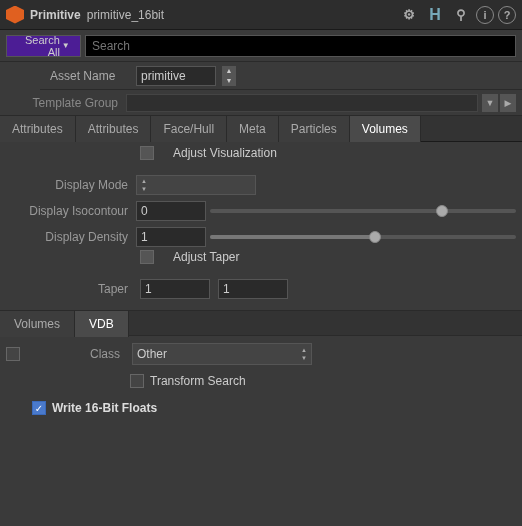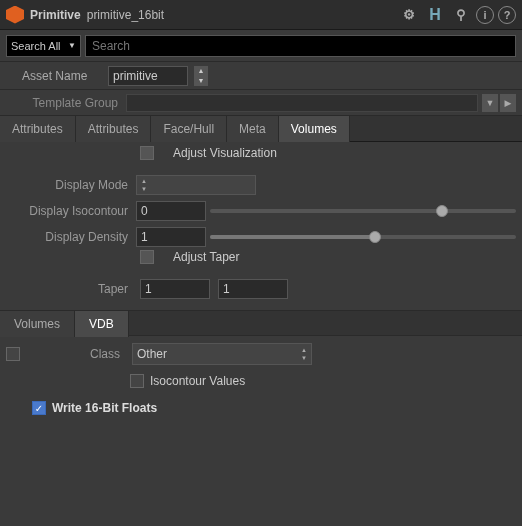--- a/index.html
+++ b/index.html
@@ -71,46 +71,48 @@
       flex: 1;
       background: #000000;
       border: 1px solid #555;
       color: #cccccc;
       height: 22px;
       padding: 0 6px;
       font-size: 12px;
       outline: none;
     }
     .search-dropdown {
-      background: #000000;
+      background: #4c1d95;
       border: 1px solid #555;
       color: #ccc;
       height: 22px;
       font-size: 11px;
       display: flex;
       align-items: center;
-      padding: 0 4px;
+      padding: 0 18px;
       gap: 2px;
       cursor: pointer;
       width: 75px;
+      text-align: right;
     }
     .dropdown-arrow {
       margin-left: auto;
       font-size: 8px;
     }
 
     
     .asset-name-row {
       height: 28px;
       display: flex;
       align-items: center;
-      padding: 0 22px;
+      padding: 0 10px;
       background: #3a3a3a;
       gap: 6px;
       border-bottom: 1px solid #2a2a2a;
+      margin-left: 40px;
     }
     .asset-name-label {
       color: #aaaaaa;
       font-size: 12px;
       width: 80px;
     }
     .asset-name-field {
       background: #2a2a2a;
       border: 1px solid #555;
       color: #cccccc;
@@ -491,20 +493,21 @@
     <div class="tg-icon">▼</div>
     <div class="tg-icon">▶</div>
   </div>
 </div>
 
 <div class="tabs-row">
   <div class="tab">Attributes</div>
   <div class="tab">Attributes</div>
   <div class="tab">Face/Hull</div>
   <div class="tab">Meta</div>
+  <div class="tab">Particles</div>
   <div class="tab active">Volumes</div>
   <div class="tab-extra"></div>
 </div>
 
 <div class="content-area">
 
   <div class="checkbox-row">
     <div class="checkbox-item"></div>
     <span class="checkbox-label">Adjust Visualization</span>
   </div>
@@ -568,21 +571,21 @@
       <div class="vdb-dropdown-arrows">
         <span class="vd-arrow">▲</span>
         <span class="vd-arrow">▼</span>
       </div>
     </div>
   </div>
 
 
   <div class="transform-row">
     <div class="vdb-checkbox"></div>
-    <span class="checkbox-label">Isocontour Values</span>
+    <span class="checkbox-label">Transform Search</span>
   </div>
 
 
   <div class="write-row">
     <div style="width:20px;"></div>
     <div class="write-cb-icon">
       <span class="write-check-mark">✓</span>
     </div>
     <span class="checkbox-label" style="font-weight:bold; color:#ddd;">Write 16-Bit Floats</span>
   </div>

